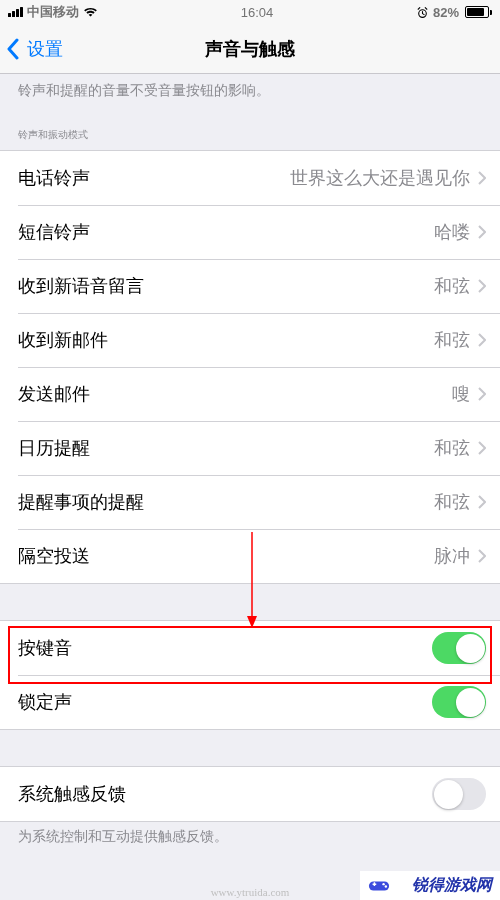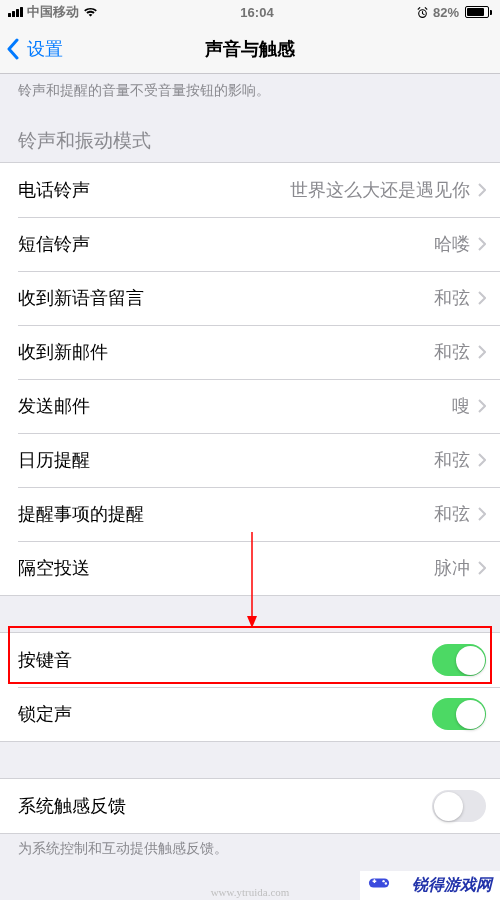--- a/index.html
+++ b/index.html
@@ -65,21 +65,21 @@
     }
     
     .content { }
     .note-text {
       font-size: 14px;
       color: #8a8a8f;
       padding: 8px 18px 20px;
       background: #efeff4;
     }
     .section-header {
-      font-size: 19px;
+      font-size: 10px;
       color: #8a8a8f;
       padding: 8px 18px 8px;
       background: #efeff4;
     }
     .cell-group { background: #fff; }
     .cell {
       display: flex;
       align-items: center;
       justify-content: space-between;
       min-height: 54px;
@@ -109,21 +109,21 @@
       border: 2px solid #ff0000;
       pointer-events: none;
       left: 8px; right: 8px;
       top: 626px; height: 58px;
     }
     
     .arrow { position: absolute; left: 247px; top: 532px; pointer-events: none; }
     
     .watermark-logo {
       position: absolute; right: 0; bottom: 0;
-      display: flex; align-items: flex-start; gap: 22px;
+      display: flex; align-items: center; gap: 22px;
       background: #fff; padding: 4px 8px;
       font-size: 16px; font-weight: 700; color: #2233aa;
       font-style: italic;
     }
     .gamepad { width: 22px; height: 16px; }
     .watermark-url {
       position: absolute; bottom: 2px; left: 50%; transform: translateX(-50%);
       font-size: 11px; color: #bfbfbf; font-family: Liberation Serif, serif;
     }
   </style>
@@ -136,21 +136,21 @@
         <span></span>
         <span></span>
         <span></span>
         <span></span>
       </div>
     <span>中国移动</span>
     <svg class="wifi-icon" viewBox="0 0 20 14">
         <path d="M10 13 L7.5 10.5 C8.9 9.3 11.1 9.3 12.5 10.5 Z M4.5 7.5 C7.5 4.8 12.5 4.8 15.5 7.5 L13.7 9.3 C11.7 7.5 8.3 7.5 6.3 9.3 Z M1.5 4.5 C6 0.5 14 0.5 18.5 4.5 L16.7 6.3 C13.1 3 6.9 3 3.3 6.3 Z" fill="#000"></path>
       </svg>
   </div>
-  <div style="font-weight:700">16:04</div>
+  <div style="font-weight:400">16:04</div>
   <div class="status-right">
     <svg class="alarm-icon" viewBox="0 0 24 24">
         <circle cx="12" cy="14" r="7" fill="none" stroke="#000" stroke-width="2"></circle>
         <path d="M12 10 V14 L15 16" stroke="#000" stroke-width="2" fill="none" stroke-linecap="round"></path>
         <path d="M4 6 L7 3 M20 6 L17 3" stroke="#000" stroke-width="2" stroke-linecap="round"></path>
       </svg>
     <span>82%</span>
     <div class="battery">
       <div class="battery-body">
           <div class="battery-fill"></div>

